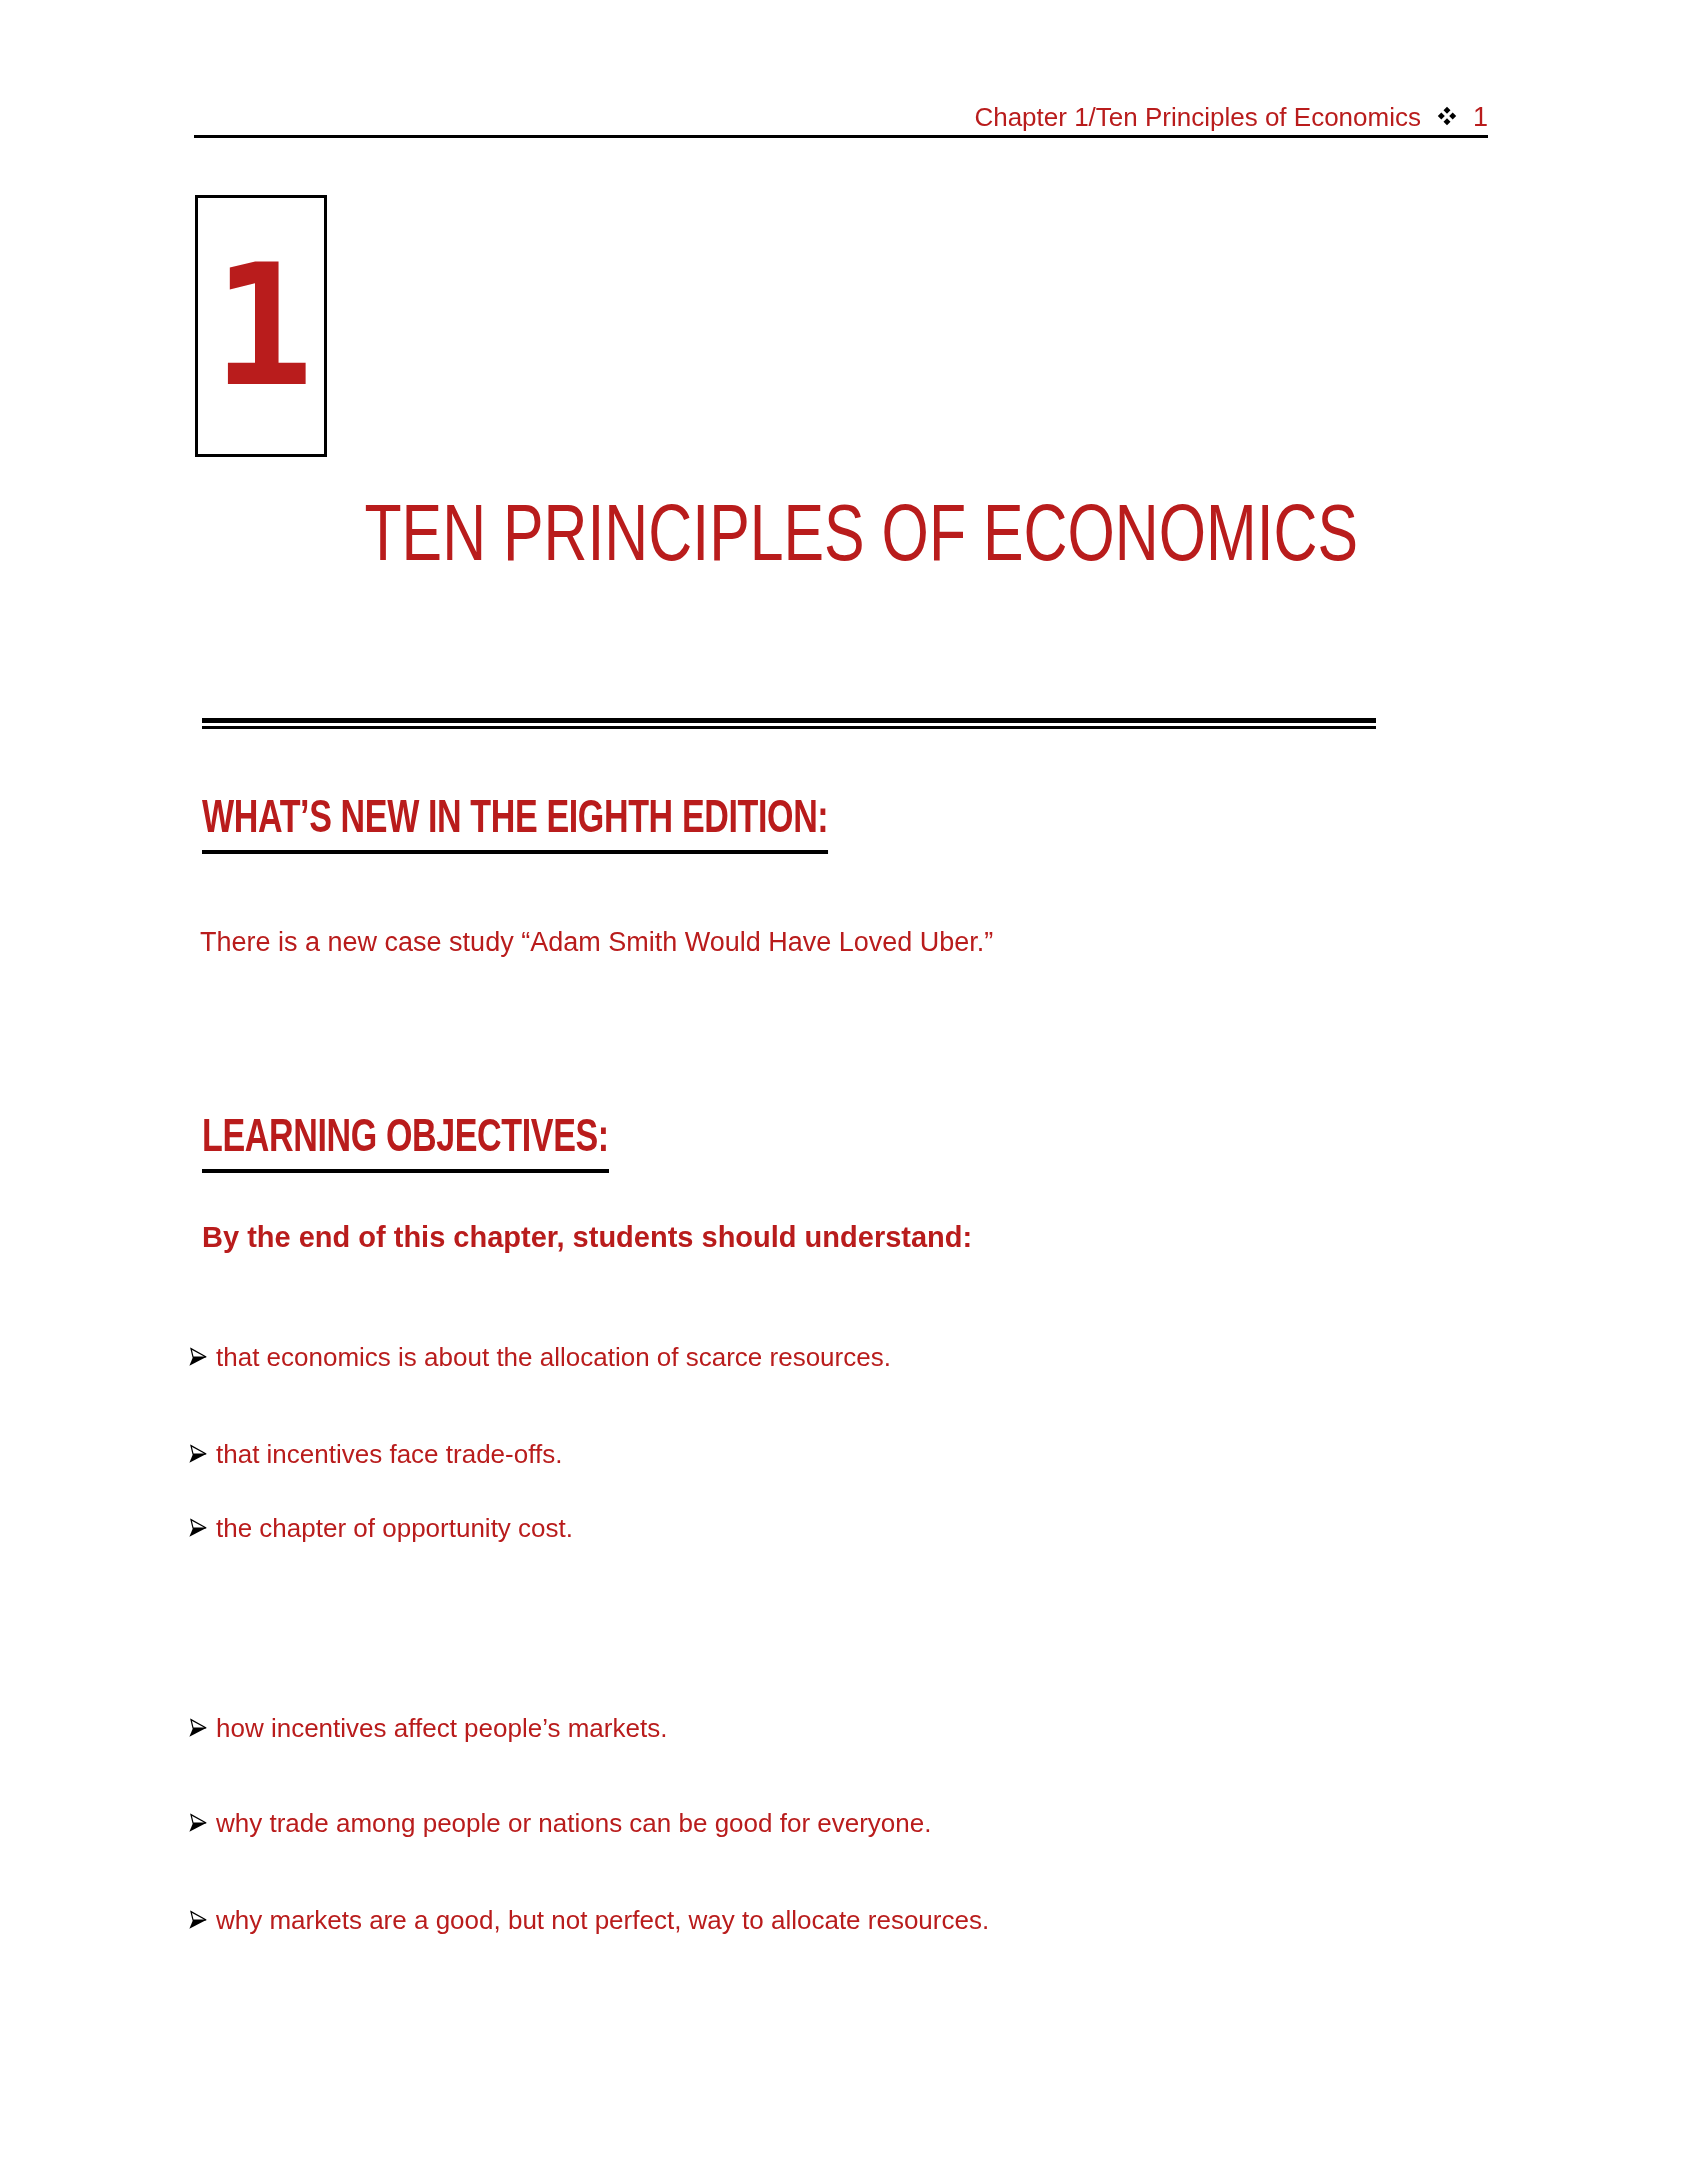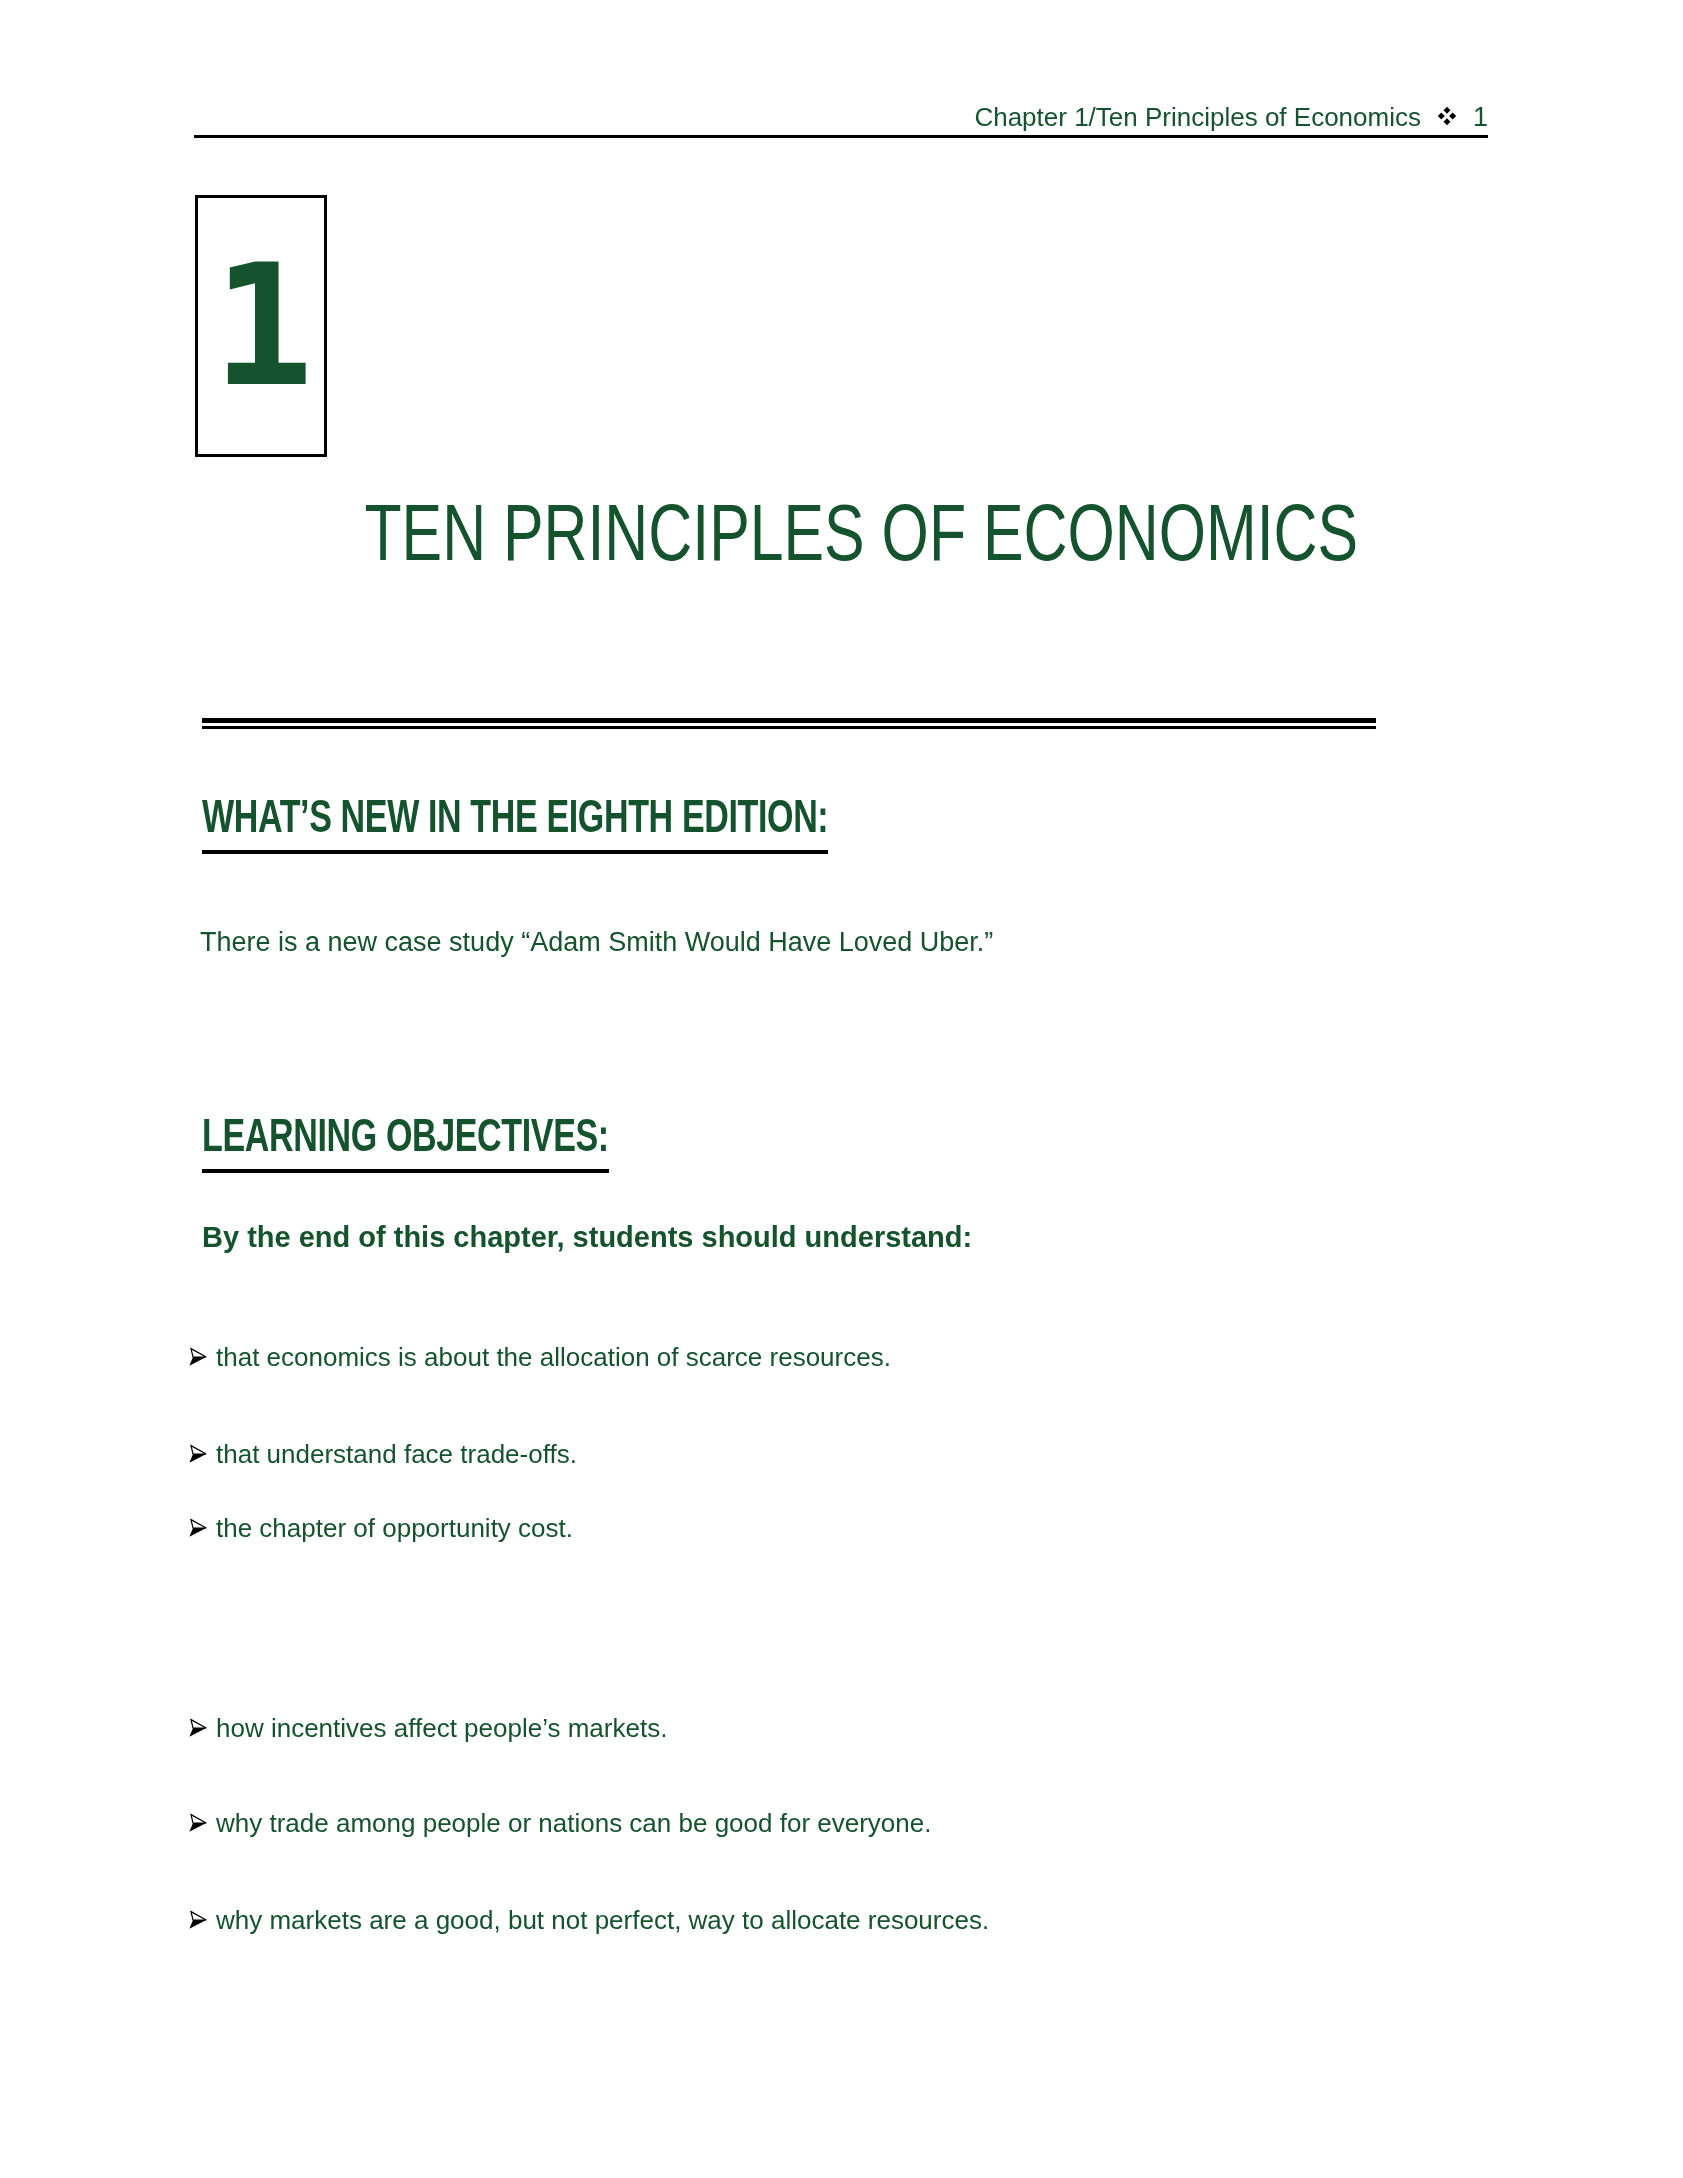--- a/index.html
+++ b/index.html
@@ -1,18 +1,18 @@
 <!DOCTYPE html>
 <html><head>
 <meta charset="utf-8">
 <style>
   html,body { margin:0; padding:0; background:#ffffff; }
   .page {
     position:relative; width:1683px; height:2178px; background:#ffffff;
-    font-family:"Liberation Sans", sans-serif; color:#14532d; overflow:hidden;
+    font-family:"Liberation Sans", sans-serif; color:#b91c1c; overflow:hidden;
   }
 
   
   .running-header {
     position:absolute; top:102px; right:195px;
     display:flex; align-items:center; gap:16px;
     font-size:26px; white-space:nowrap;
   }
   .running-header .pgnum { font-size:27px; }
   .header-rule {
@@ -123,21 +123,21 @@
     <span>that economics is about the allocation of scarce resources.</span>
   </div>
 
   <div class="objective" style="top:1436px">
     <span class="bullet">
       <svg width="24" height="24" viewBox="0 0 60 60">
           <polygon points="15,9 53,30 20,30" fill="#fff" stroke="#000" stroke-width="3"></polygon>
           <polygon points="20,30 53,30 11,52" fill="#000"></polygon>
         </svg>
     </span>
-    <span>that understand face trade-offs.</span>
+    <span>that incentives face trade-offs.</span>
   </div>
 
   <div class="objective" style="top:1510px">
     <span class="bullet">
       <svg width="24" height="24" viewBox="0 0 60 60">
           <polygon points="15,9 53,30 20,30" fill="#fff" stroke="#000" stroke-width="3"></polygon>
           <polygon points="20,30 53,30 11,52" fill="#000"></polygon>
         </svg>
     </span>
     <span>the chapter of opportunity cost.</span>

